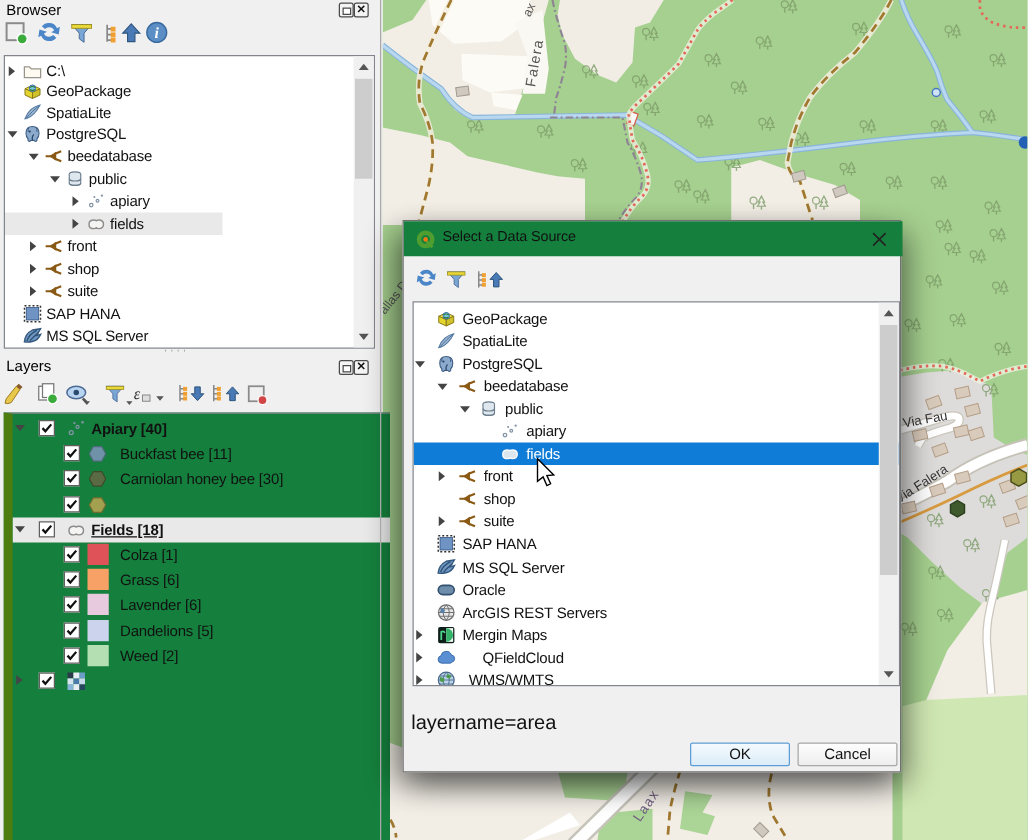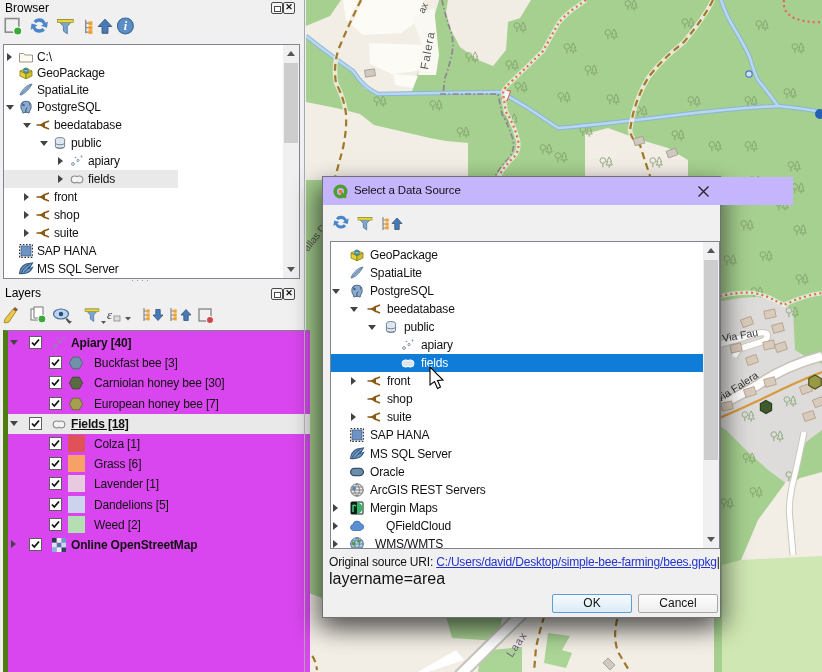--- a/index.html
+++ b/index.html
@@ -304,53 +304,52 @@
       <rect x="143.5" y="12.2" width="3.2" height="3.2" fill="#f0a030"></rect>
 <path d="M150 10 L155 15.5 L160 10 h-2.8 v-5.5 h-4.4 v5.5 z" fill="#4a7ab5" stroke="#2e557e" stroke-width="0.8"></path>
 <path d="M168 3 v13 M168 6 h4 M168 10 h4 M168 14 h4" stroke="#888" stroke-width="1.2" fill="none"></path>
 <rect x="170.5" y="4.5" width="3.2" height="3.2" fill="#f0a030"></rect>
       <rect x="170.5" y="8.5" width="3.2" height="3.2" fill="#f0a030"></rect>
       <rect x="170.5" y="12.2" width="3.2" height="3.2" fill="#f0a030"></rect>
 <path d="M178 10 L183 4.5 L188 10 h-2.8 v5.5 h-4.4 v-5.5 z" fill="#4a7ab5" stroke="#2e557e" stroke-width="0.8"></path>
 <rect x="196" y="4" width="12" height="12" fill="none" stroke="#8a8a8a" stroke-width="1.4"></rect>
 <circle cx="207" cy="15" r="3.6" fill="#d04545" stroke="#fff" stroke-width="1"></circle>
 </svg>
-    <div class="abs" style="left:3px;top:46px;width:302px;height:342px;background:#d946ef;border-top:1px solid #82868c;border-left:5px solid #4d7c0f;overflow:hidden">
+    <div class="abs" style="left:3px;top:46px;width:302px;height:342px;background:#15803d;border-top:1px solid #82868c;border-left:7px solid #4d7c0f;overflow:hidden">
       <div class="abs" style="left:2px;top:9px;width:0;height:0;border-left:4px solid transparent;border-right:4px solid transparent;border-top:5px solid #444"></div>
       <div class="abs" style="left:21px;top:5px;width:11px;height:11px;background:#fff;border:1px solid #5f5f5f"><svg width="11" height="11" viewBox="0 0 11 11">
           <path d="M2 5.5 L4.3 8 L9 2.5" stroke="#111" stroke-width="1.8" fill="none"></path>
         </svg></div>
       <svg class="abs" style="left:43px;top:4px" width="16" height="16" viewBox="0 0 16 16">
         <circle cx="4" cy="11" r="1.6" fill="none" stroke="#8394a5" stroke-width="1"></circle>
         <circle cx="9" cy="6.5" r="1.2" fill="none" stroke="#8394a5" stroke-width="1"></circle>
         <circle cx="13" cy="2.8" r="1" fill="#8394a5"></circle>
         <circle cx="6.5" cy="3.5" r="0.9" fill="#8394a5"></circle>
       </svg>
       <div class="txt" style="left:63px;top:3px"><b>Apiary [40]</b></div>
       <div class="abs" style="left:41px;top:25px;width:11px;height:11px;background:#fff;border:1px solid #5f5f5f"><svg width="11" height="11" viewBox="0 0 11 11">
           <path d="M2 5.5 L4.3 8 L9 2.5" stroke="#111" stroke-width="1.8" fill="none"></path>
         </svg></div>
       <svg class="abs" style="left:61px;top:25px" width="14" height="14" viewBox="0 0 14 14">
         <polygon points="0.4,7.0 3.7,1.2 10.3,1.2 13.6,7.0 10.3,12.8 3.7,12.8" fill="#7092a8" stroke="#4f6a7c" stroke-width="1"></polygon>
       </svg>
-      <div class="txt" style="left:86px;top:23px">Buckfast bee [3]</div>
+      <div class="txt" style="left:86px;top:23px">Buckfast bee [11]</div>
       <div class="abs" style="left:41px;top:45px;width:11px;height:11px;background:#fff;border:1px solid #5f5f5f"><svg width="11" height="11" viewBox="0 0 11 11">
           <path d="M2 5.5 L4.3 8 L9 2.5" stroke="#111" stroke-width="1.8" fill="none"></path>
         </svg></div>
       <svg class="abs" style="left:61px;top:45px" width="14" height="14" viewBox="0 0 14 14">
         <polygon points="0.4,7.0 3.7,1.2 10.3,1.2 13.6,7.0 10.3,12.8 3.7,12.8" fill="#5a6b44" stroke="#3d4a2c" stroke-width="1"></polygon>
       </svg>
       <div class="txt" style="left:86px;top:43px">Carniolan honey bee [30]</div>
       <div class="abs" style="left:41px;top:66px;width:11px;height:11px;background:#fff;border:1px solid #5f5f5f"><svg width="11" height="11" viewBox="0 0 11 11">
           <path d="M2 5.5 L4.3 8 L9 2.5" stroke="#111" stroke-width="1.8" fill="none"></path>
         </svg></div>
       <svg class="abs" style="left:61px;top:66px" width="14" height="14" viewBox="0 0 14 14">
         <polygon points="0.4,7.0 3.7,1.2 10.3,1.2 13.6,7.0 10.3,12.8 3.7,12.8" fill="#a3a050" stroke="#6e6c30" stroke-width="1"></polygon>
       </svg>
-      <div class="txt" style="left:86px;top:64px">European honey bee [7]</div>
       <div class="abs" style="left:0;top:83px;width:302px;height:20px;background:#e9e9e9"></div>
       <div class="abs" style="left:2px;top:90px;width:0;height:0;border-left:4px solid transparent;border-right:4px solid transparent;border-top:5px solid #444"></div>
       <div class="abs" style="left:21px;top:86px;width:11px;height:11px;background:#fff;border:1px solid #5f5f5f"><svg width="11" height="11" viewBox="0 0 11 11">
           <path d="M2 5.5 L4.3 8 L9 2.5" stroke="#111" stroke-width="1.8" fill="none"></path>
         </svg></div>
       <svg class="abs" style="left:43px;top:85px" width="16" height="16" viewBox="0 0 16 16">
         <path d="M2.2 8.5 C2.2 5.8 4.4 5 6.1 5 C7.3 5 8 5.6 8 5.6 C8 5.6 8.7 5 9.9 5 C12.4 5 13.8 6 13.8 8.4 C13.8 10.9 12.2 11.9 9.9 11.9 C8.7 11.9 8 11.2 8 11.2 C8 11.2 7.3 11.9 6.1 11.9 C3.9 11.9 2.2 11 2.2 8.5 Z" fill="#f5f4f2" stroke="#8c8c8c" stroke-width="1.15"></path>
       </svg>
       <div class="txt" style="left:63px;top:84px"><b style="text-decoration:underline">Fields [18]</b></div>
       <div class="abs" style="left:41px;top:106px;width:11px;height:11px;background:#fff;border:1px solid #5f5f5f"><svg width="11" height="11" viewBox="0 0 11 11">
@@ -360,21 +359,21 @@
       <div class="txt" style="left:86px;top:104px">Colza [1]</div>
       <div class="abs" style="left:41px;top:126px;width:11px;height:11px;background:#fff;border:1px solid #5f5f5f"><svg width="11" height="11" viewBox="0 0 11 11">
           <path d="M2 5.5 L4.3 8 L9 2.5" stroke="#111" stroke-width="1.8" fill="none"></path>
         </svg></div>
       <div class="abs" style="left:60px;top:124px;width:17px;height:17px;background:#f8a167"></div>
       <div class="txt" style="left:86px;top:124px">Grass [6]</div>
       <div class="abs" style="left:41px;top:146px;width:11px;height:11px;background:#fff;border:1px solid #5f5f5f"><svg width="11" height="11" viewBox="0 0 11 11">
           <path d="M2 5.5 L4.3 8 L9 2.5" stroke="#111" stroke-width="1.8" fill="none"></path>
         </svg></div>
       <div class="abs" style="left:60px;top:144px;width:17px;height:17px;background:#e7cade"></div>
-      <div class="txt" style="left:86px;top:144px">Lavender [1]</div>
+      <div class="txt" style="left:86px;top:144px">Lavender [6]</div>
       <div class="abs" style="left:41px;top:167px;width:11px;height:11px;background:#fff;border:1px solid #5f5f5f"><svg width="11" height="11" viewBox="0 0 11 11">
           <path d="M2 5.5 L4.3 8 L9 2.5" stroke="#111" stroke-width="1.8" fill="none"></path>
         </svg></div>
       <div class="abs" style="left:60px;top:165px;width:17px;height:17px;background:#ccd4ed"></div>
       <div class="txt" style="left:86px;top:165px">Dandelions [5]</div>
       <div class="abs" style="left:41px;top:187px;width:11px;height:11px;background:#fff;border:1px solid #5f5f5f"><svg width="11" height="11" viewBox="0 0 11 11">
           <path d="M2 5.5 L4.3 8 L9 2.5" stroke="#111" stroke-width="1.8" fill="none"></path>
         </svg></div>
       <div class="abs" style="left:60px;top:185px;width:17px;height:17px;background:#b4dfb3"></div>
       <div class="txt" style="left:86px;top:185px">Weed [2]</div>
@@ -386,25 +385,24 @@
 <rect x="1" y="1" width="4.7" height="4.7" fill="#2a3a4a"></rect>
         <rect x="10.3" y="1" width="4.7" height="4.7" fill="#6a9ec8"></rect>
 <rect x="5.7" y="5.7" width="4.7" height="4.7" fill="#4a7aa8"></rect>
         <rect x="1" y="10.3" width="4.7" height="4.7" fill="#88b4d8"></rect>
 <rect x="10.3" y="10.3" width="4.7" height="4.7" fill="#28455e"></rect>
         <rect x="5.7" y="1" width="4.7" height="4.7" fill="#e8eef4"></rect>
 <rect x="1" y="5.7" width="4.7" height="4.7" fill="#d8e4ee"></rect>
         <rect x="10.3" y="5.7" width="4.7" height="4.7" fill="#c8d8e8"></rect>
 <rect x="5.7" y="10.3" width="4.7" height="4.7" fill="#e8eef4"></rect>
       </svg>
-      <div class="txt" style="left:63px;top:205px"><b>Online OpenStreetMap</b></div>
     </div>
   </div>
 <div class="abs" style="left:322px;top:176px;width:397px;height:440px;background:#f0f0f0;border:1px solid #707070;box-shadow:-8px 10px 22px rgba(0,0,0,0.45), 8px 10px 22px rgba(0,0,0,0.35)">
-    <div class="abs" style="left:0;top:0;width:470px;height:28px;background:#c4b5fd">
+    <div class="abs" style="left:0;top:0;width:399px;height:28px;background:#15803d">
       <svg class="abs" style="left:9px;top:6px" width="17" height="17" viewBox="0 0 24 24">
 <path d="M12 2 a10 10 0 1 0 0 20 a10 10 0 0 0 0 -20 z M12 7 a5 5 0 1 1 0 10 a5 5 0 0 1 0 -10 z" fill="#509e2f"></path>
 <path d="M14.5 13 L21 19.5 L18.5 22 L12 15.5 Z" fill="#509e2f"></path>
 <circle cx="12" cy="12" r="2.6" fill="#ee7913"></circle>
 </svg>
       <div class="abs" style="left:31px;top:7px;font-size:11.5px;letter-spacing:-0.1px">Select a Data Source</div>
       <svg class="abs" style="left:374px;top:8px" width="13" height="13" viewBox="0 0 13 13">
         <path d="M1.5 1.5 L11.5 11.5 M11.5 1.5 L1.5 11.5" stroke="#222" stroke-width="1.3"></path>
       </svg>
     </div>
@@ -530,17 +528,16 @@
           </svg></div>
 <div class="abs" style="left:0;top:289px;width:16px;height:17px"><svg width="16" height="17">
             <path d="M8 11 L12 6 L4 6 Z" fill="#555"></path>
           </svg></div>
 <div class="abs" style="left:1px;top:18px;width:14px;height:200px;background:#cdcdcd"></div>
 </div>
     </div>
     <svg class="abs" style="left:104px;top:189px" width="20" height="26" viewBox="0 0 20 26">
 <path d="M3 1 L3 19 L7.5 15.5 L10.5 22.5 L13.5 21 L10.5 14.5 L16 14 Z" fill="#fff" stroke="#000" stroke-width="1.1"></path>
 </svg>
-    <div class="abs" style="left:6px;top:378px;font-size:12px;letter-spacing:-0.2px">Original source URI: <span style="color:#2233cc;text-decoration:underline">C:/Users/david/Desktop/simple-bee-farming/bees.gpkg</span>|</div>
     <div class="abs" style="left:6px;top:393px;font-size:16px">layername=area</div>
     <div class="abs" style="left:229px;top:417px;width:78px;height:17px;background:linear-gradient(#f4fafe,#dcecf8);border:1px solid #5e9ed6;border-radius:2px;text-align:center;line-height:17px;font-size:12px">OK</div>
     <div class="abs" style="left:315px;top:417px;width:78px;height:17px;background:linear-gradient(#fdfdfd,#eee);border:1px solid #a8a8a8;border-radius:2px;text-align:center;line-height:17px;font-size:12px">Cancel</div>
   </div>
 <div class="abs" style="left:304px;top:0;width:1px;height:672px;background:#a8a8a8"></div>
 </body></html>

